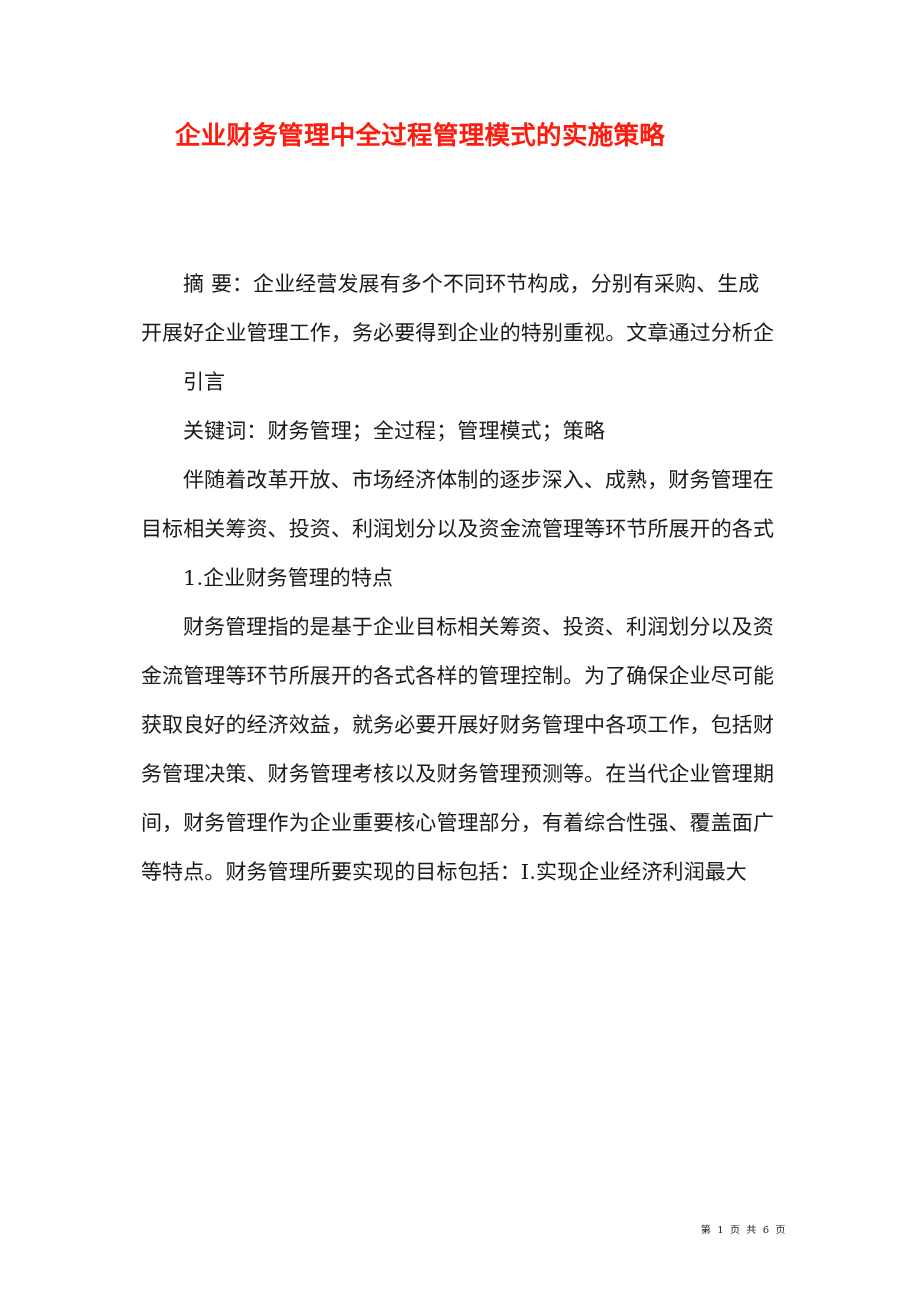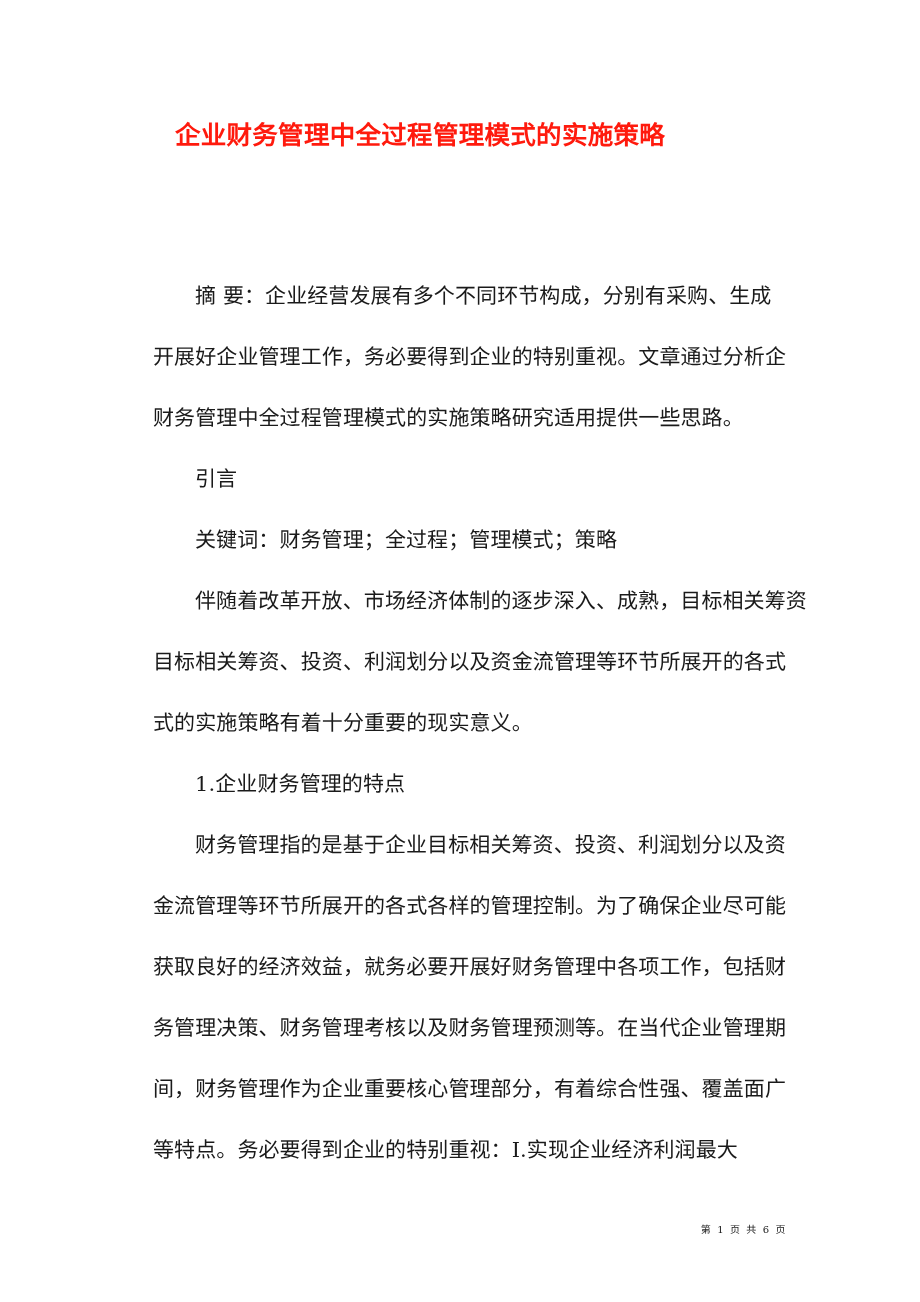--- a/index.html
+++ b/index.html
@@ -43,21 +43,21 @@
   
   .body-block {
     position: absolute;
     top: 258px;
     left: 137px;
     width: 650px;
   }
 
   
   .linebox {
-    margin: 16px;
+    margin: 4px;
     font-size: 21px;
     line-height: 45px;
     letter-spacing: 0.1px;
     color: #1a1a1a;
     white-space: nowrap;
   }
 
   .linebox.indent {
     padding-left: 42px;
   }
@@ -83,41 +83,39 @@
 
 <div class="page">
 
   <div class="doc-title">企业财务管理中全过程管理模式的实施策略</div>
 
   <div class="body-block">
 
     <div>
       <div class="linebox indent">摘 要：企业经营发展有多个不同环节构成，分别有采购、生成</div>
       <div class="linebox">开展好企业管理工作，务必要得到企业的特别重视。文章通过分析企</div>
-      <div class="linebox">财务管理中全过程管理模式的实施策略研究适用提供一些思路。</div>
     </div>
 
     <div class="linebox indent">引言</div>
 
     <div class="linebox indent">关键词：财务管理；全过程；管理模式；策略</div>
 
     <div>
-      <div class="linebox indent">伴随着改革开放、市场经济体制的逐步深入、成熟，目标相关筹资</div>
+      <div class="linebox indent">伴随着改革开放、市场经济体制的逐步深入、成熟，财务管理在</div>
       <div class="linebox">目标相关筹资、投资、利润划分以及资金流管理等环节所展开的各式</div>
-      <div class="linebox">式的实施策略有着十分重要的现实意义。</div>
     </div>
 
     <div class="linebox indent">1.企业财务管理的特点</div>
 
     <div>
       <div class="linebox indent">财务管理指的是基于企业目标相关筹资、投资、利润划分以及资</div>
       <div class="linebox">金流管理等环节所展开的各式各样的管理控制。为了确保企业尽可能</div>
       <div class="linebox">获取良好的经济效益，就务必要开展好财务管理中各项工作，包括财</div>
       <div class="linebox">务管理决策、财务管理考核以及财务管理预测等。在当代企业管理期</div>
       <div class="linebox">间，财务管理作为企业重要核心管理部分，有着综合性强、覆盖面广</div>
-      <div class="linebox">等特点。务必要得到企业的特别重视：Ⅰ.实现企业经济利润最大</div>
+      <div class="linebox">等特点。财务管理所要实现的目标包括：Ⅰ.实现企业经济利润最大</div>
     </div>
 
   </div>
 
   <div class="page-footer">第 1 页 共 6 页</div>
 
 </div>
 
 </body></html>

